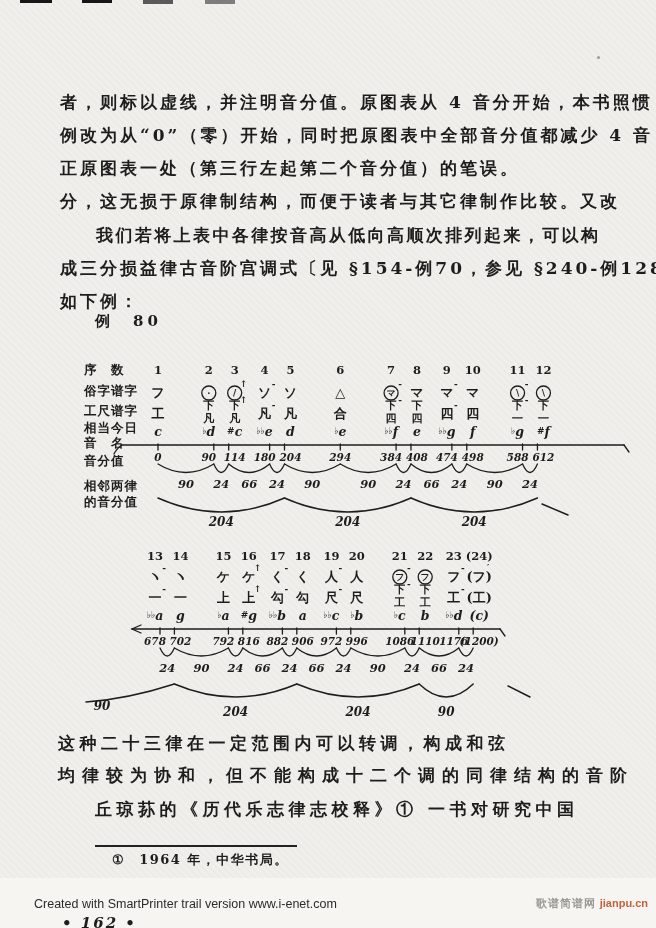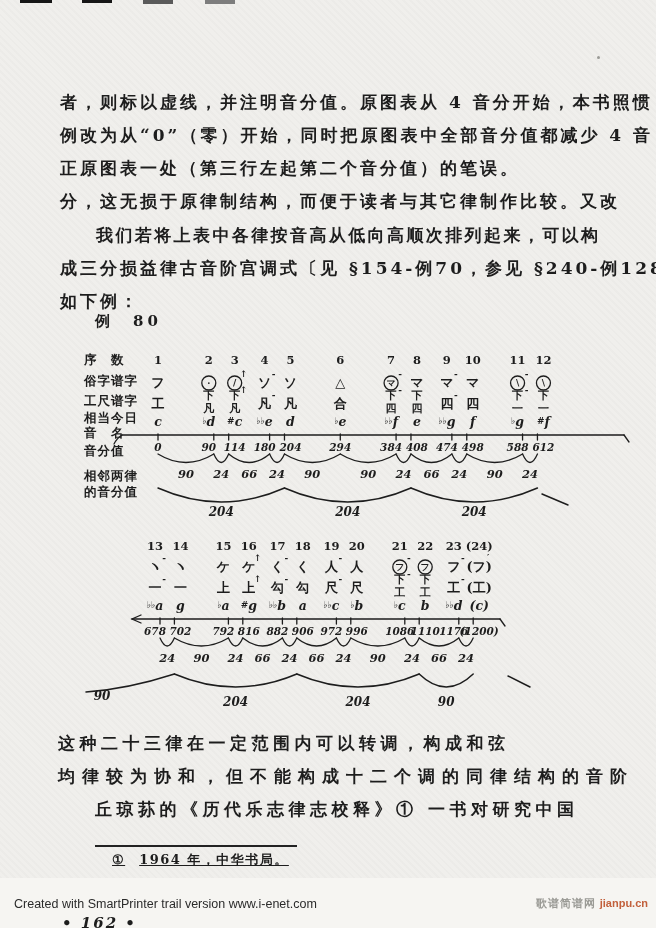--- a/index.html
+++ b/index.html
@@ -15,29 +15,29 @@
   .m3{left:143px;width:30px;height:4px;background:#5a5a5a;}
   .m4{left:205px;width:30px;height:4px;background:#7d7d7d;}
   .speck{position:absolute;left:597px;top:56px;width:3px;height:3px;background:#9a9a96;border-radius:50%;}
   .para{position:absolute;font-size:17px;font-weight:bold;line-height:33px;white-space:nowrap;}
   .tl{height:33px;letter-spacing:3px;}
   .p1{left:60px;top:86px;}
   .p2{left:60px;top:219px;}
   .p2 .tl:nth-child(1){margin-left:36px;letter-spacing:2.4px;}
   .p3{left:58px;top:727px;}
   .p3 .tl:nth-child(1){letter-spacing:4.5px;}
-  .p3 .tl:nth-child(2){letter-spacing:7px;}
+  .p3 .tl:nth-child(2){letter-spacing:7px;font-family:Liberation Mono, monospace;}
   .p3 .tl:nth-child(3){margin-left:37px;letter-spacing:4.5px;}
   .example-label{position:absolute;left:95px;top:312px;font-size:15px;font-weight:bold;letter-spacing:4px;}
-  .figure-wrap{position:absolute;left:0;top:342px;width:656px;height:392px;}
+  .figure-wrap{position:absolute;left:0;top:352px;width:656px;height:392px;}
   .fn-rule{position:absolute;left:95px;top:845px;width:202px;border-top:2px solid #222;}
-  .footnote{position:absolute;left:112px;top:851px;font-size:13px;font-weight:bold;letter-spacing:1.5px;text-decoration:underline;}
+  .footnote{position:absolute;left:112px;top:851px;font-size:13px;font-weight:bold;letter-spacing:1.5px;}
   .footnote .fn-marker{margin-right:14px;}
   .page-number{position:absolute;left:62px;top:874px;font-size:15px;font-weight:bold;font-style:italic;letter-spacing:2px;margin-top:40px;}
-  .footer-left{position:absolute;left:14px;top:897px;font-family:"Liberation Sans","DejaVu Sans",sans-serif;
+  .footer-left{position:absolute;left:34px;top:897px;font-family:"Liberation Sans","DejaVu Sans",sans-serif;
                font-size:12.5px;color:#2b2b2b;}
   .footer-right{position:absolute;right:8px;top:896px;font-size:11px;font-weight:bold;}
   .site-name{color:#9b9b96;letter-spacing:1px;}
   .site-domain{color:#c2603c;font-family:"Liberation Sans","DejaVu Sans",sans-serif;}
   
   svg text{text-anchor:middle;fill:#1d1d1d;font-family:"DejaVu Serif","Liberation Serif",serif;}
   .st{stroke:#1d1d1d;stroke-width:1.5;fill:none;stroke-linecap:round;}
   .thin{stroke-width:1.3;}
   .rlab{text-anchor:start;font-size:12.5px;font-weight:bold;letter-spacing:1px;}
   .seq{font-size:11.5px;font-weight:bold;}

